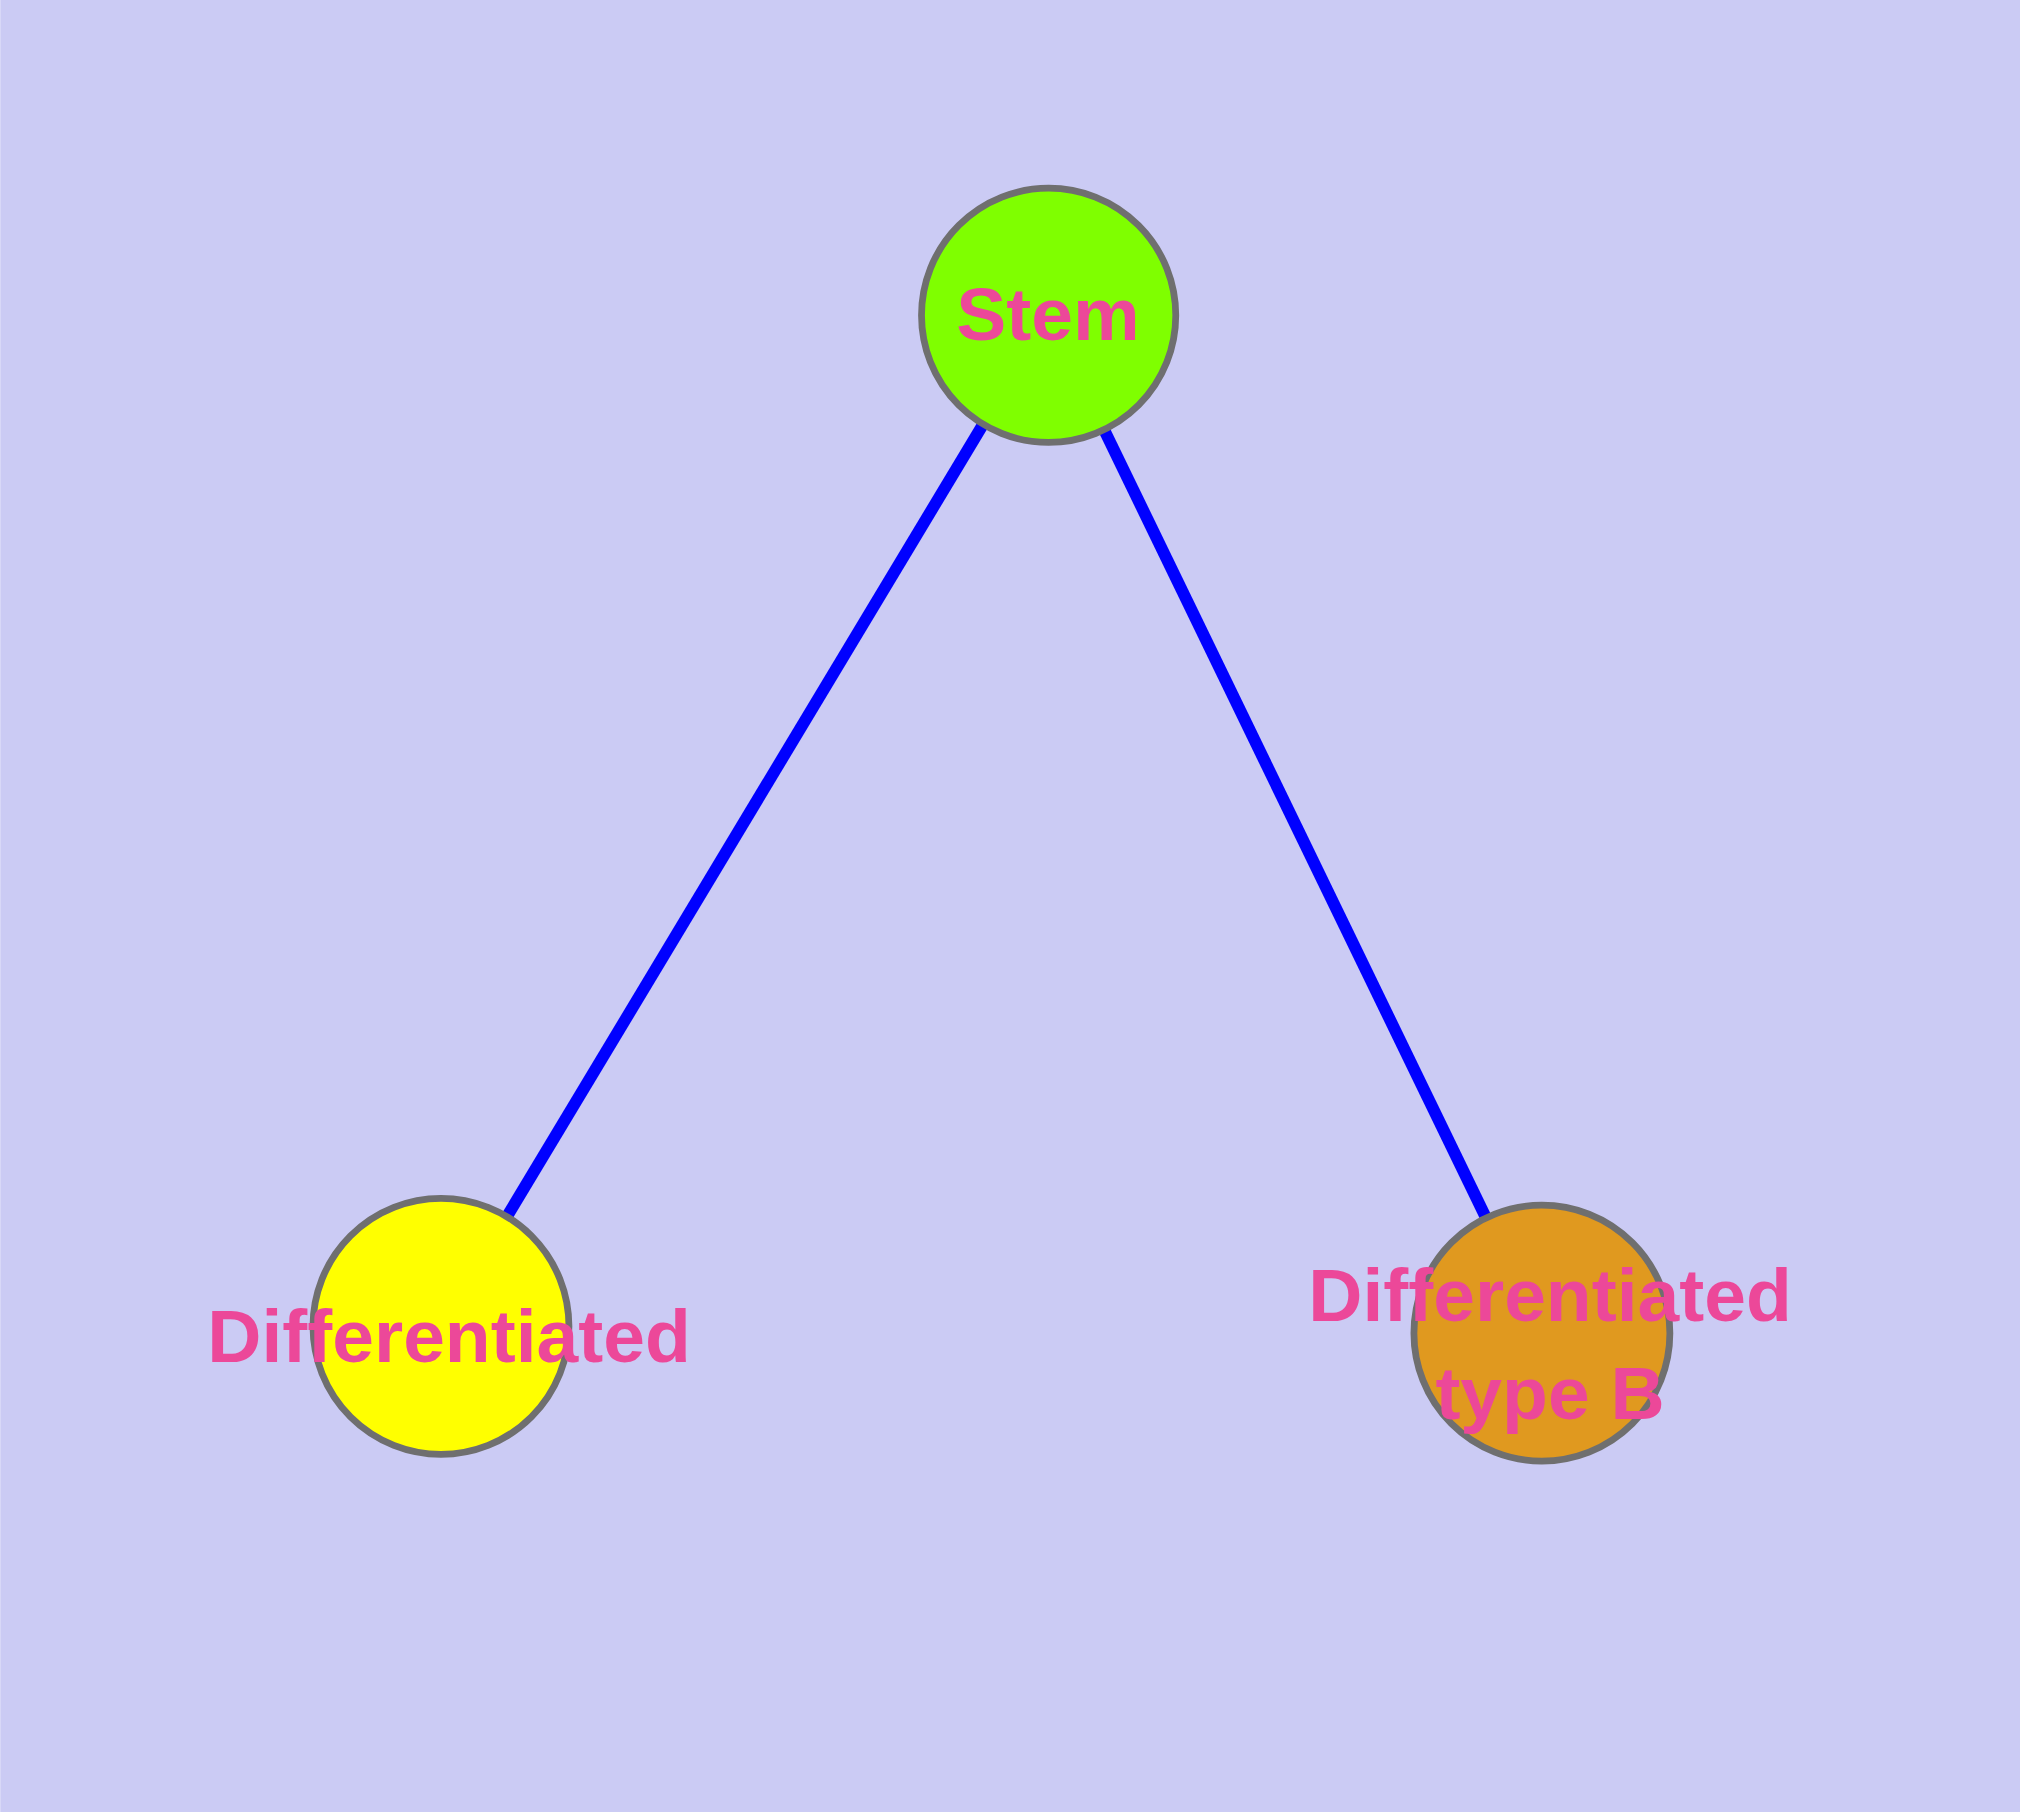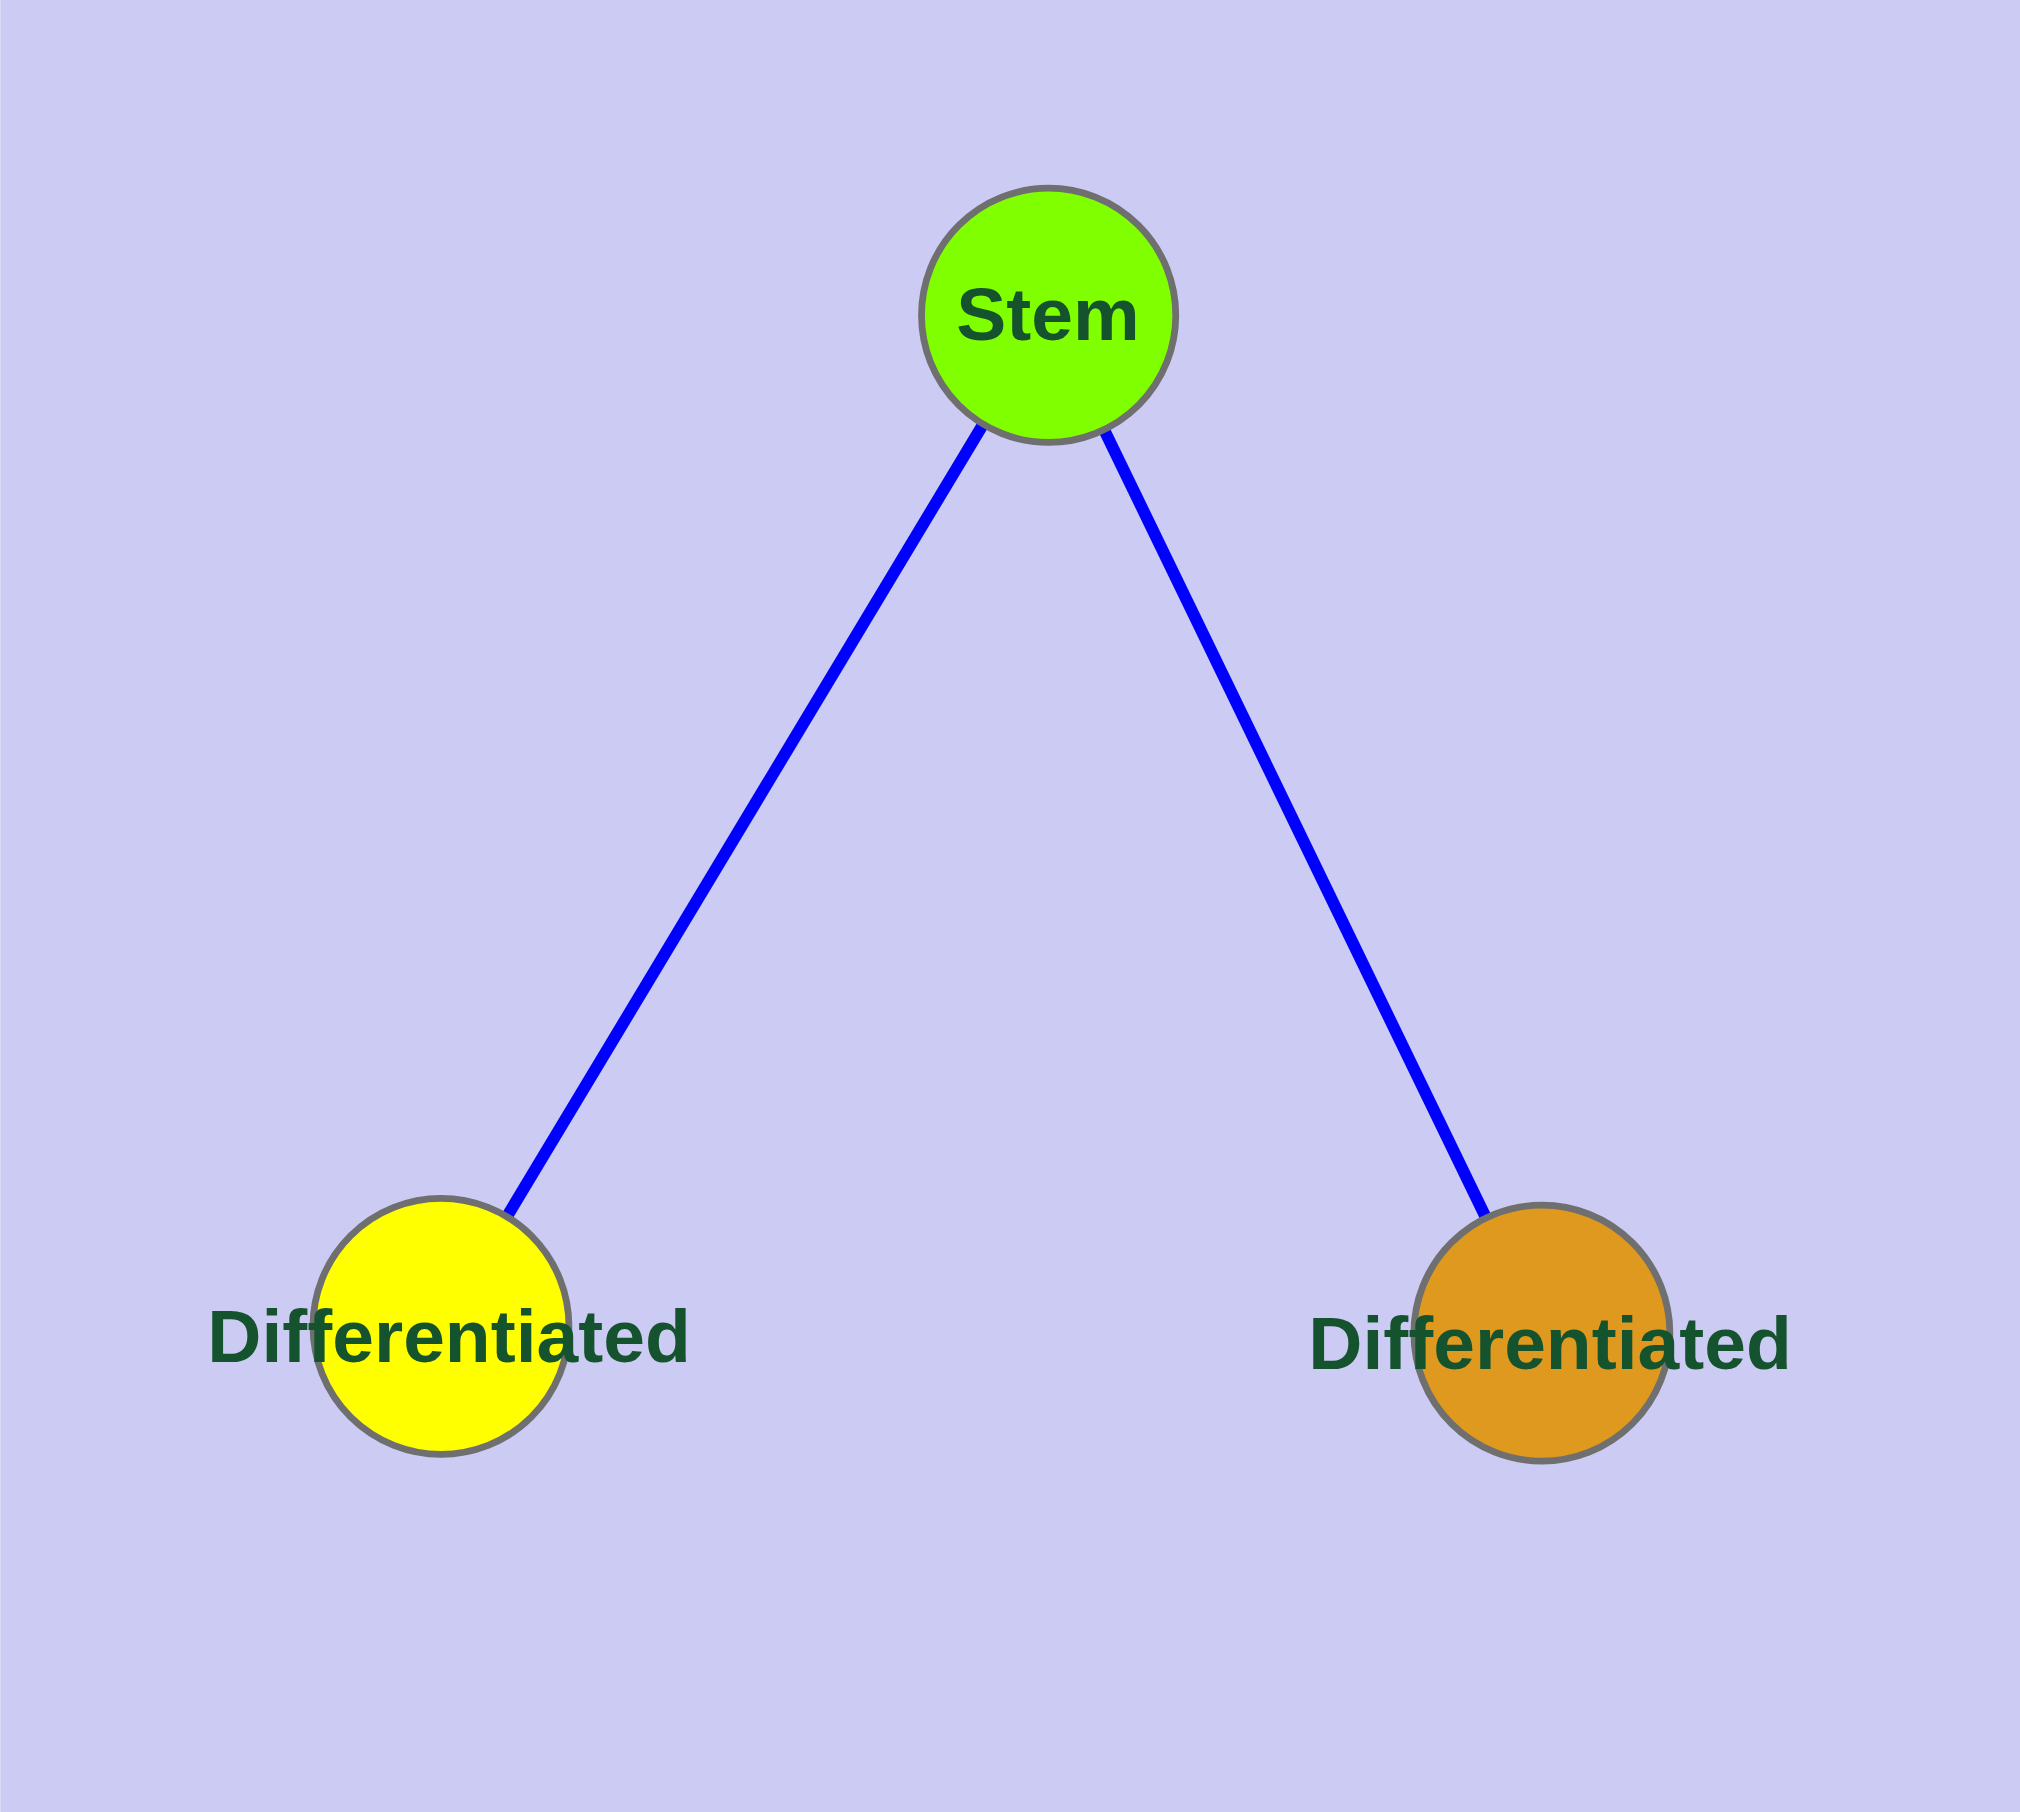--- a/index.html
+++ b/index.html
@@ -26,21 +26,21 @@
   .node-circle {
     stroke-width: 8px;
   }
   .node-label {
     position: absolute;
     transform: translate(-50%, -50%);
     font-family: "Liberation Sans", sans-serif;
     font-weight: bold;
     font-size: 75px;
     line-height: 1.3;
-    color: #14532d;
+    color: #ec4899;
     white-space: nowrap;
     text-align: center;
   }
   .node-label .label-line {
     display: block;
     margin-left: 16px;
   }
 </style>
 </head>
 <body>
@@ -63,16 +63,17 @@
   </svg>
 
   <div class="node-label" style="left:1048px; top:315px;">Stem</div>
 
   <div class="node-label" style="left:441px; top:1337px;">
     <span class="label-line">Differentiated</span>
   </div>
 
   <div class="node-label" style="left:1542px; top:1344px;">
     <span class="label-line">Differentiated</span>
+    <span class="label-line">type B</span>
   </div>
 
 </div>
 
 
 </body></html>

